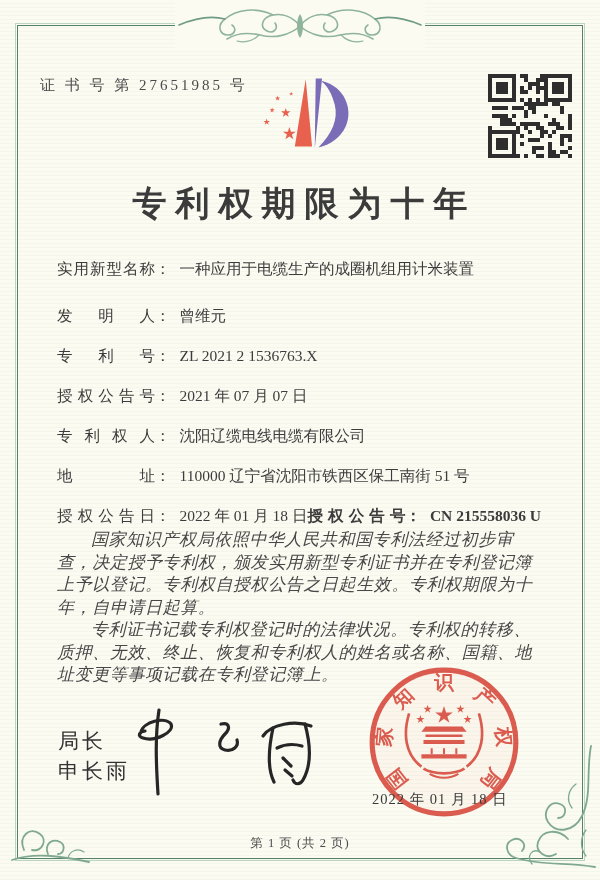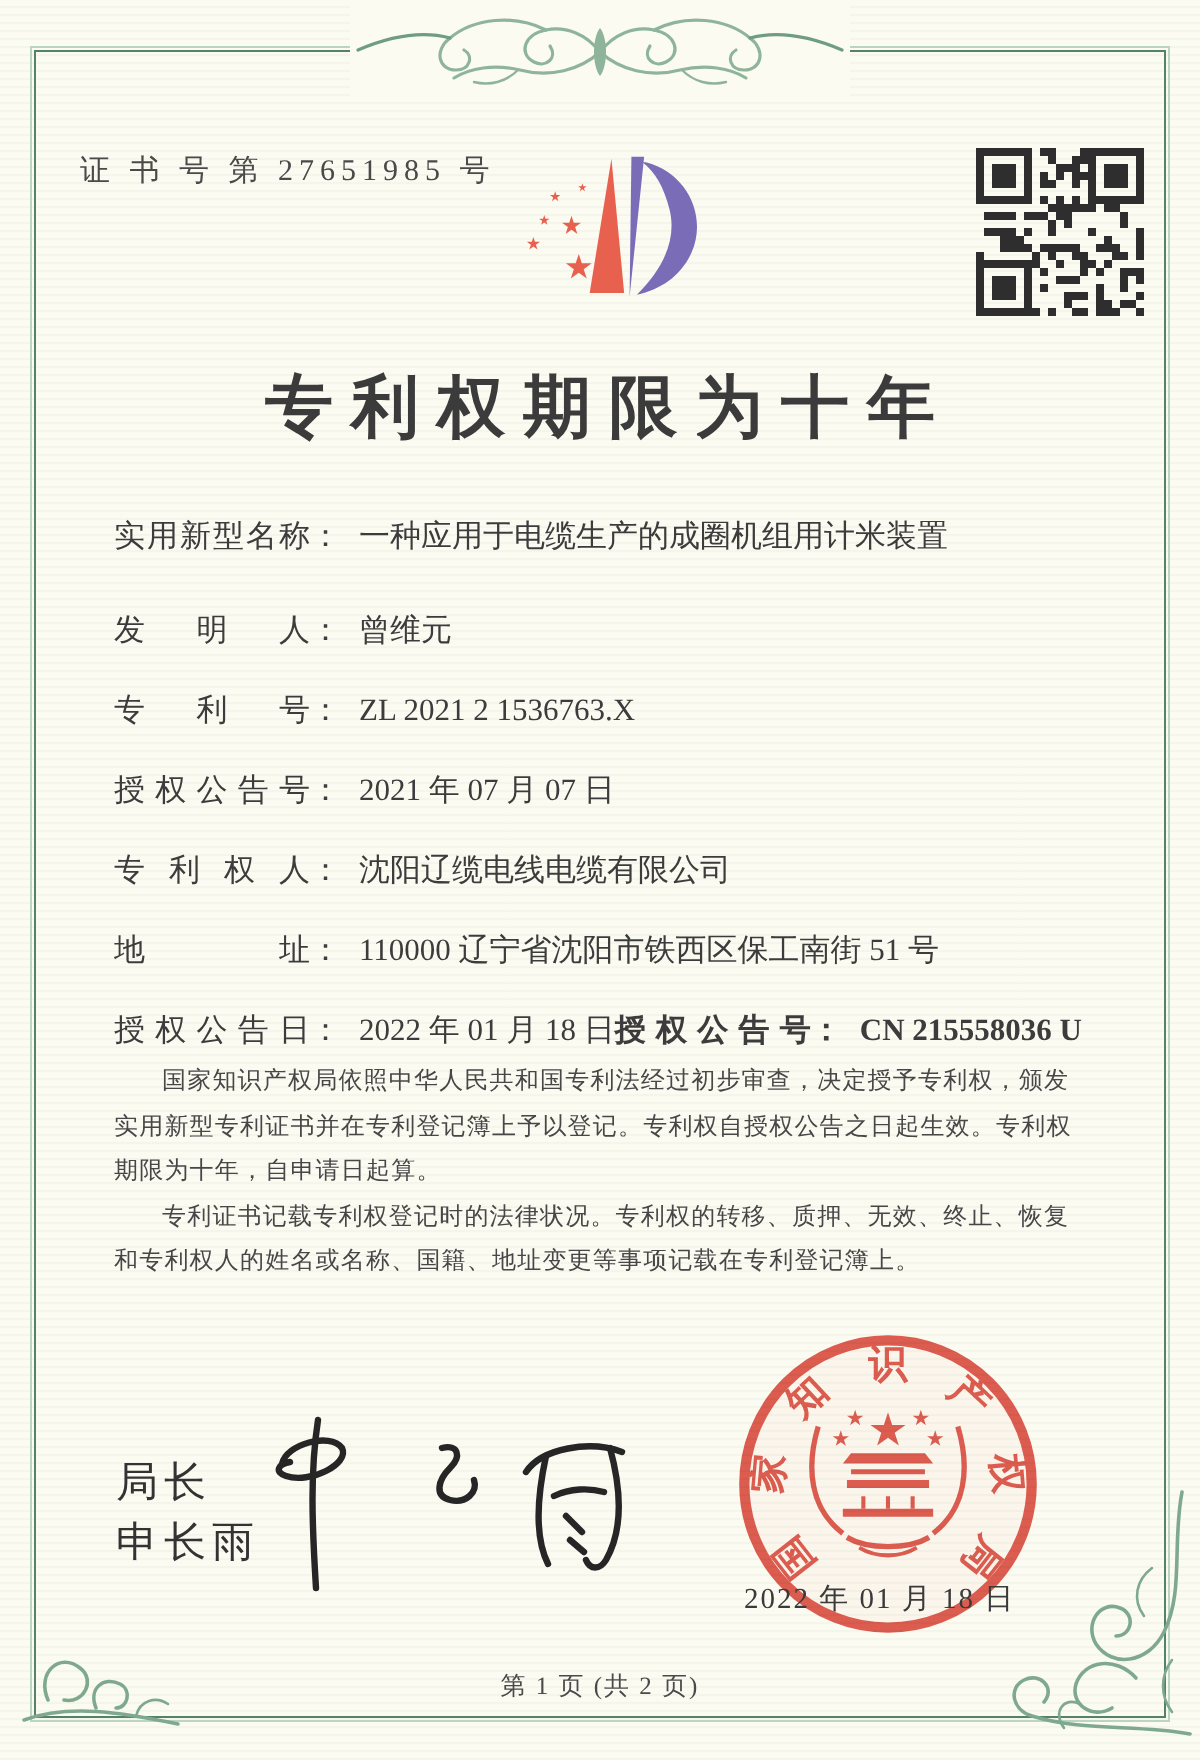--- a/index.html
+++ b/index.html
@@ -39,22 +39,22 @@
   .frow{display:flex;align-items:center;line-height:21px;margin-bottom:19px;white-space:nowrap;}
   .frow.first{margin-bottom:26px;}
   .flabel{
     display:inline-block;width:98px;
     text-align:justify;text-align-last:justify;
   }
   .fcolon{margin-right:9px;}
   .fgroup2{display:flex;align-items:baseline;font-weight:bold;}
   .paras{
     position:absolute;left:57px;right:53px;top:529px;
-    font-size:12px;line-height:22.5px;color:#474747;
-    letter-spacing:0.6px;
+    font-size:17px;line-height:22.5px;color:#474747;
+    font-style:italic;letter-spacing:0.6px;
   }
   .paras p{margin:0;text-indent:2em;}
   .director{position:absolute;left:58px;top:726px;font-size:21px;color:#333;letter-spacing:3px;line-height:30px;}
   .signature{position:absolute;left:125px;top:696px;}
   .seal{position:absolute;left:366px;top:664px;mix-blend-mode:multiply;opacity:0.93;}
   .seal-char{font-size:19px;fill:#dd5146;font-weight:700;font-family:"Liberation Serif",serif;}
   .seal-date{
     position:absolute;left:372px;top:790px;
     font-size:14.5px;color:#3a3a3a;letter-spacing:1px;z-index:3;
   }

